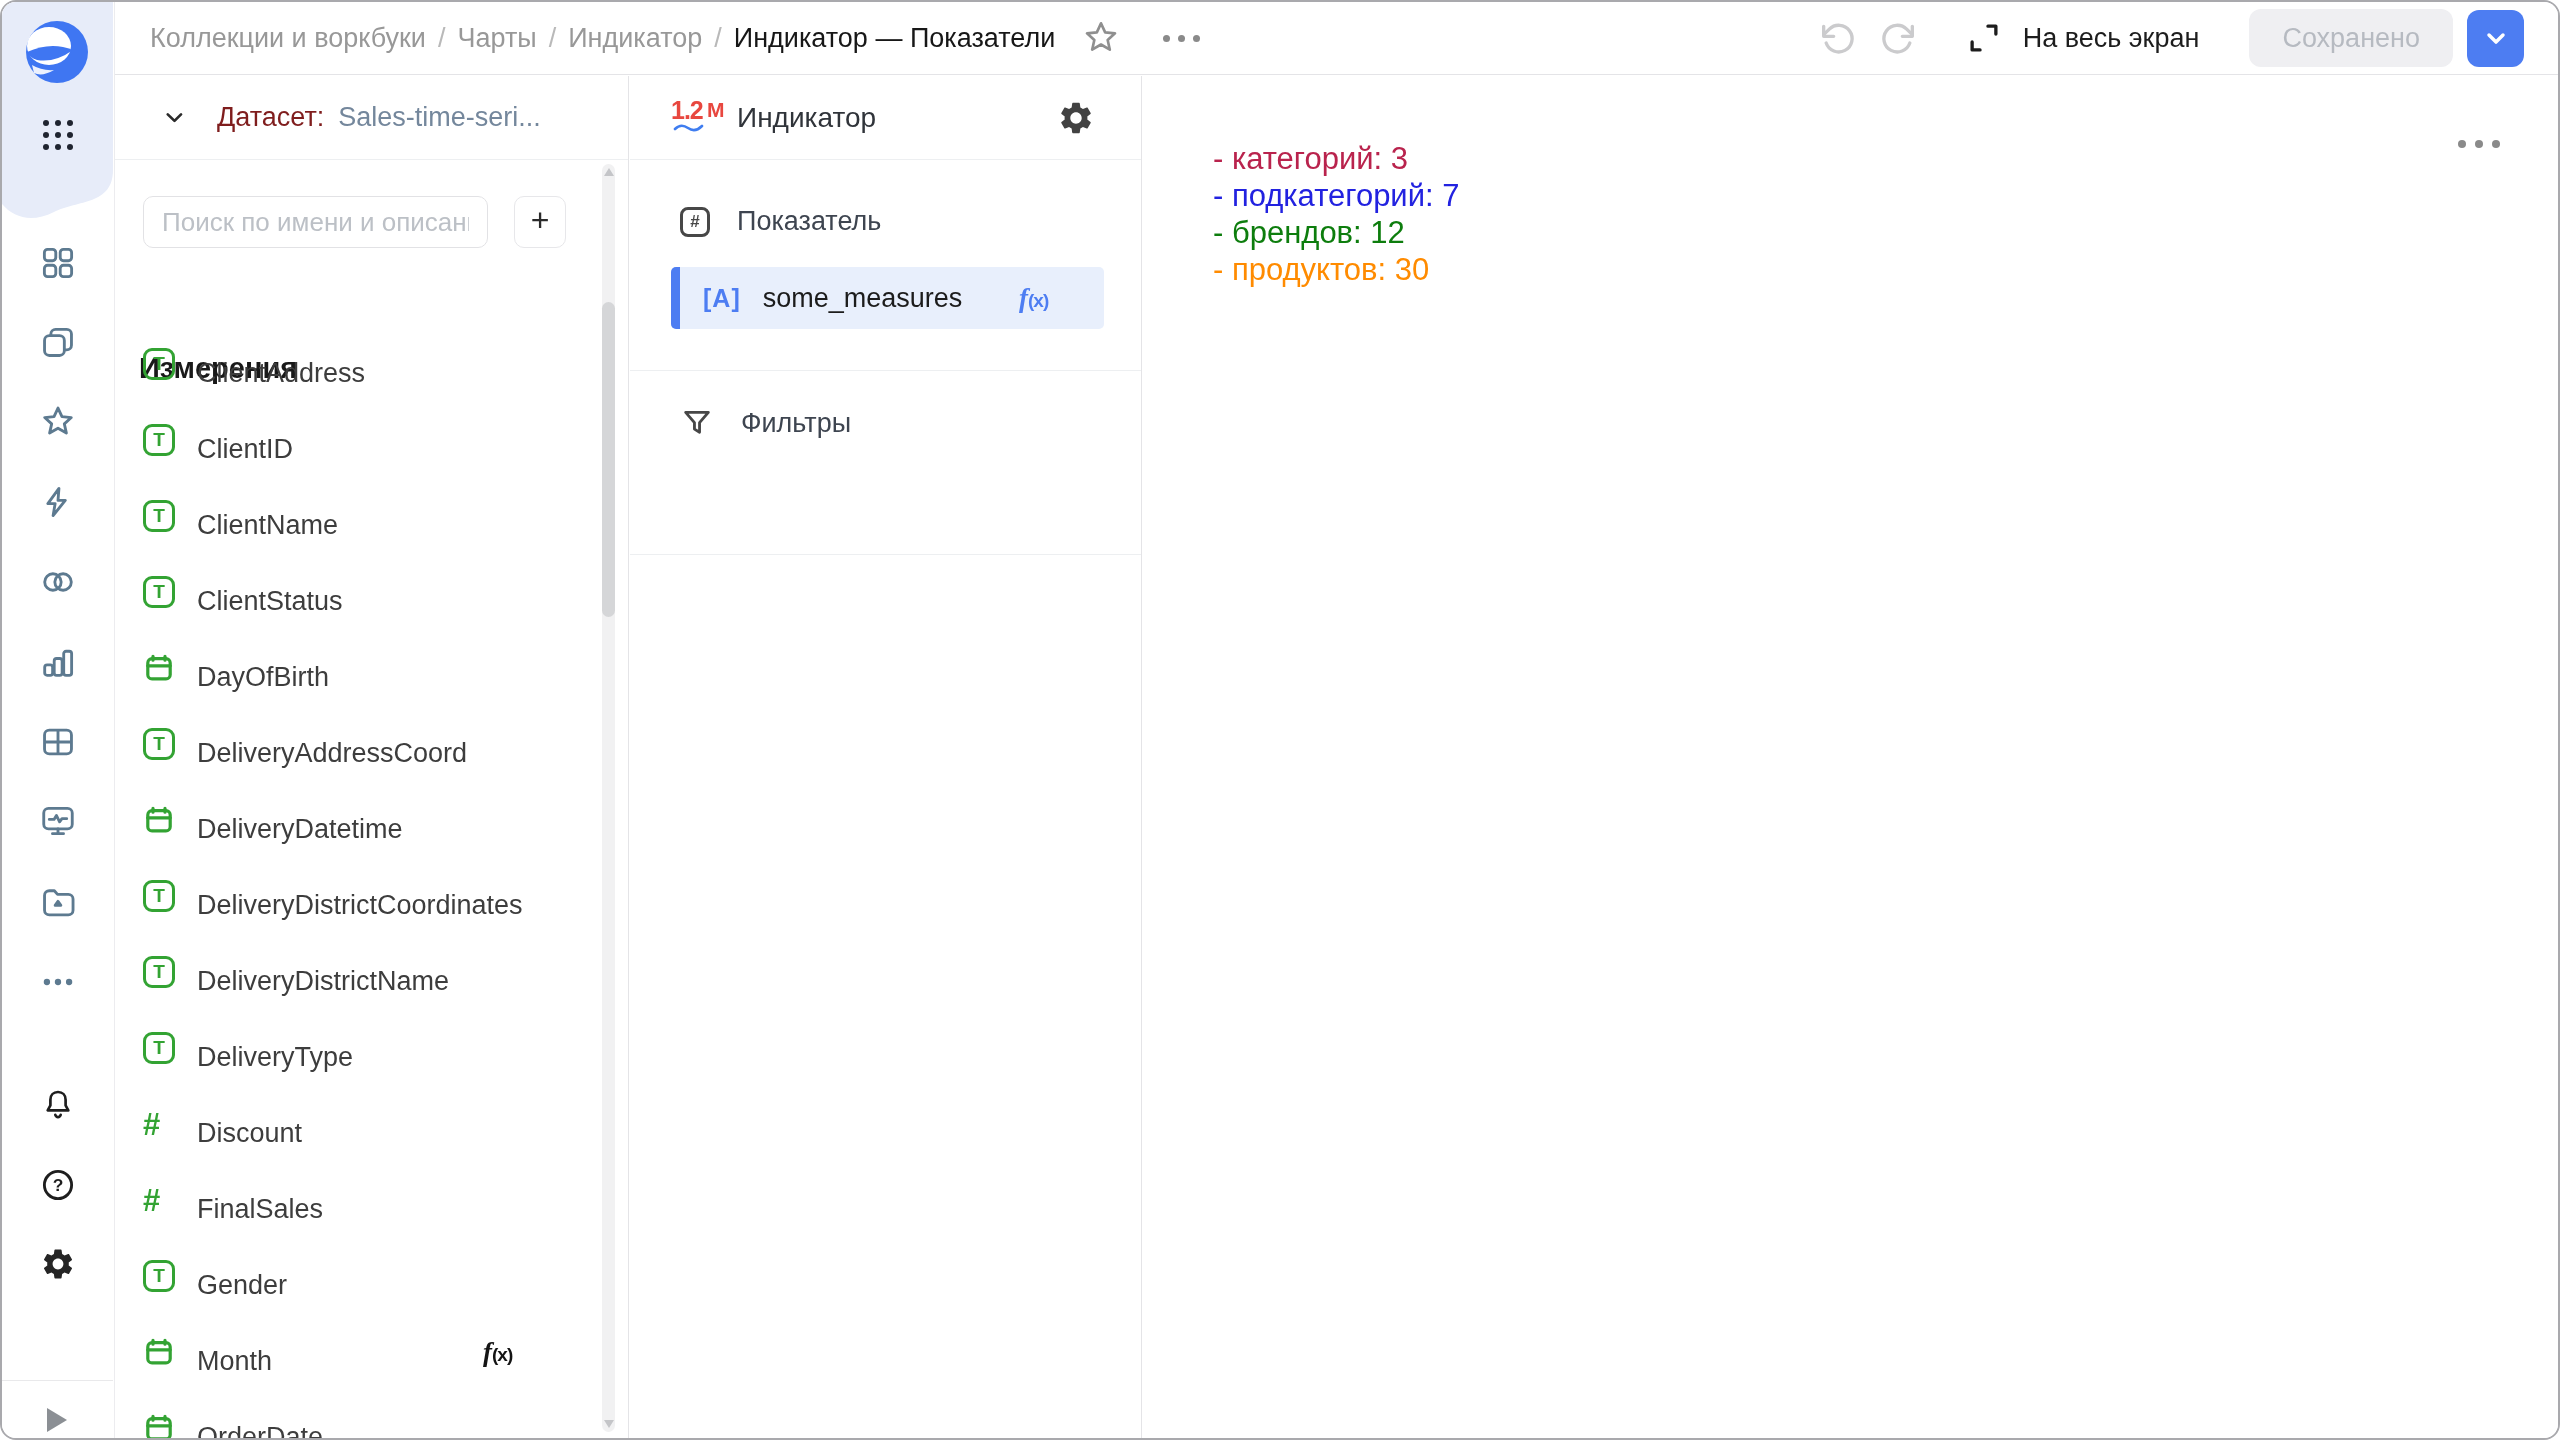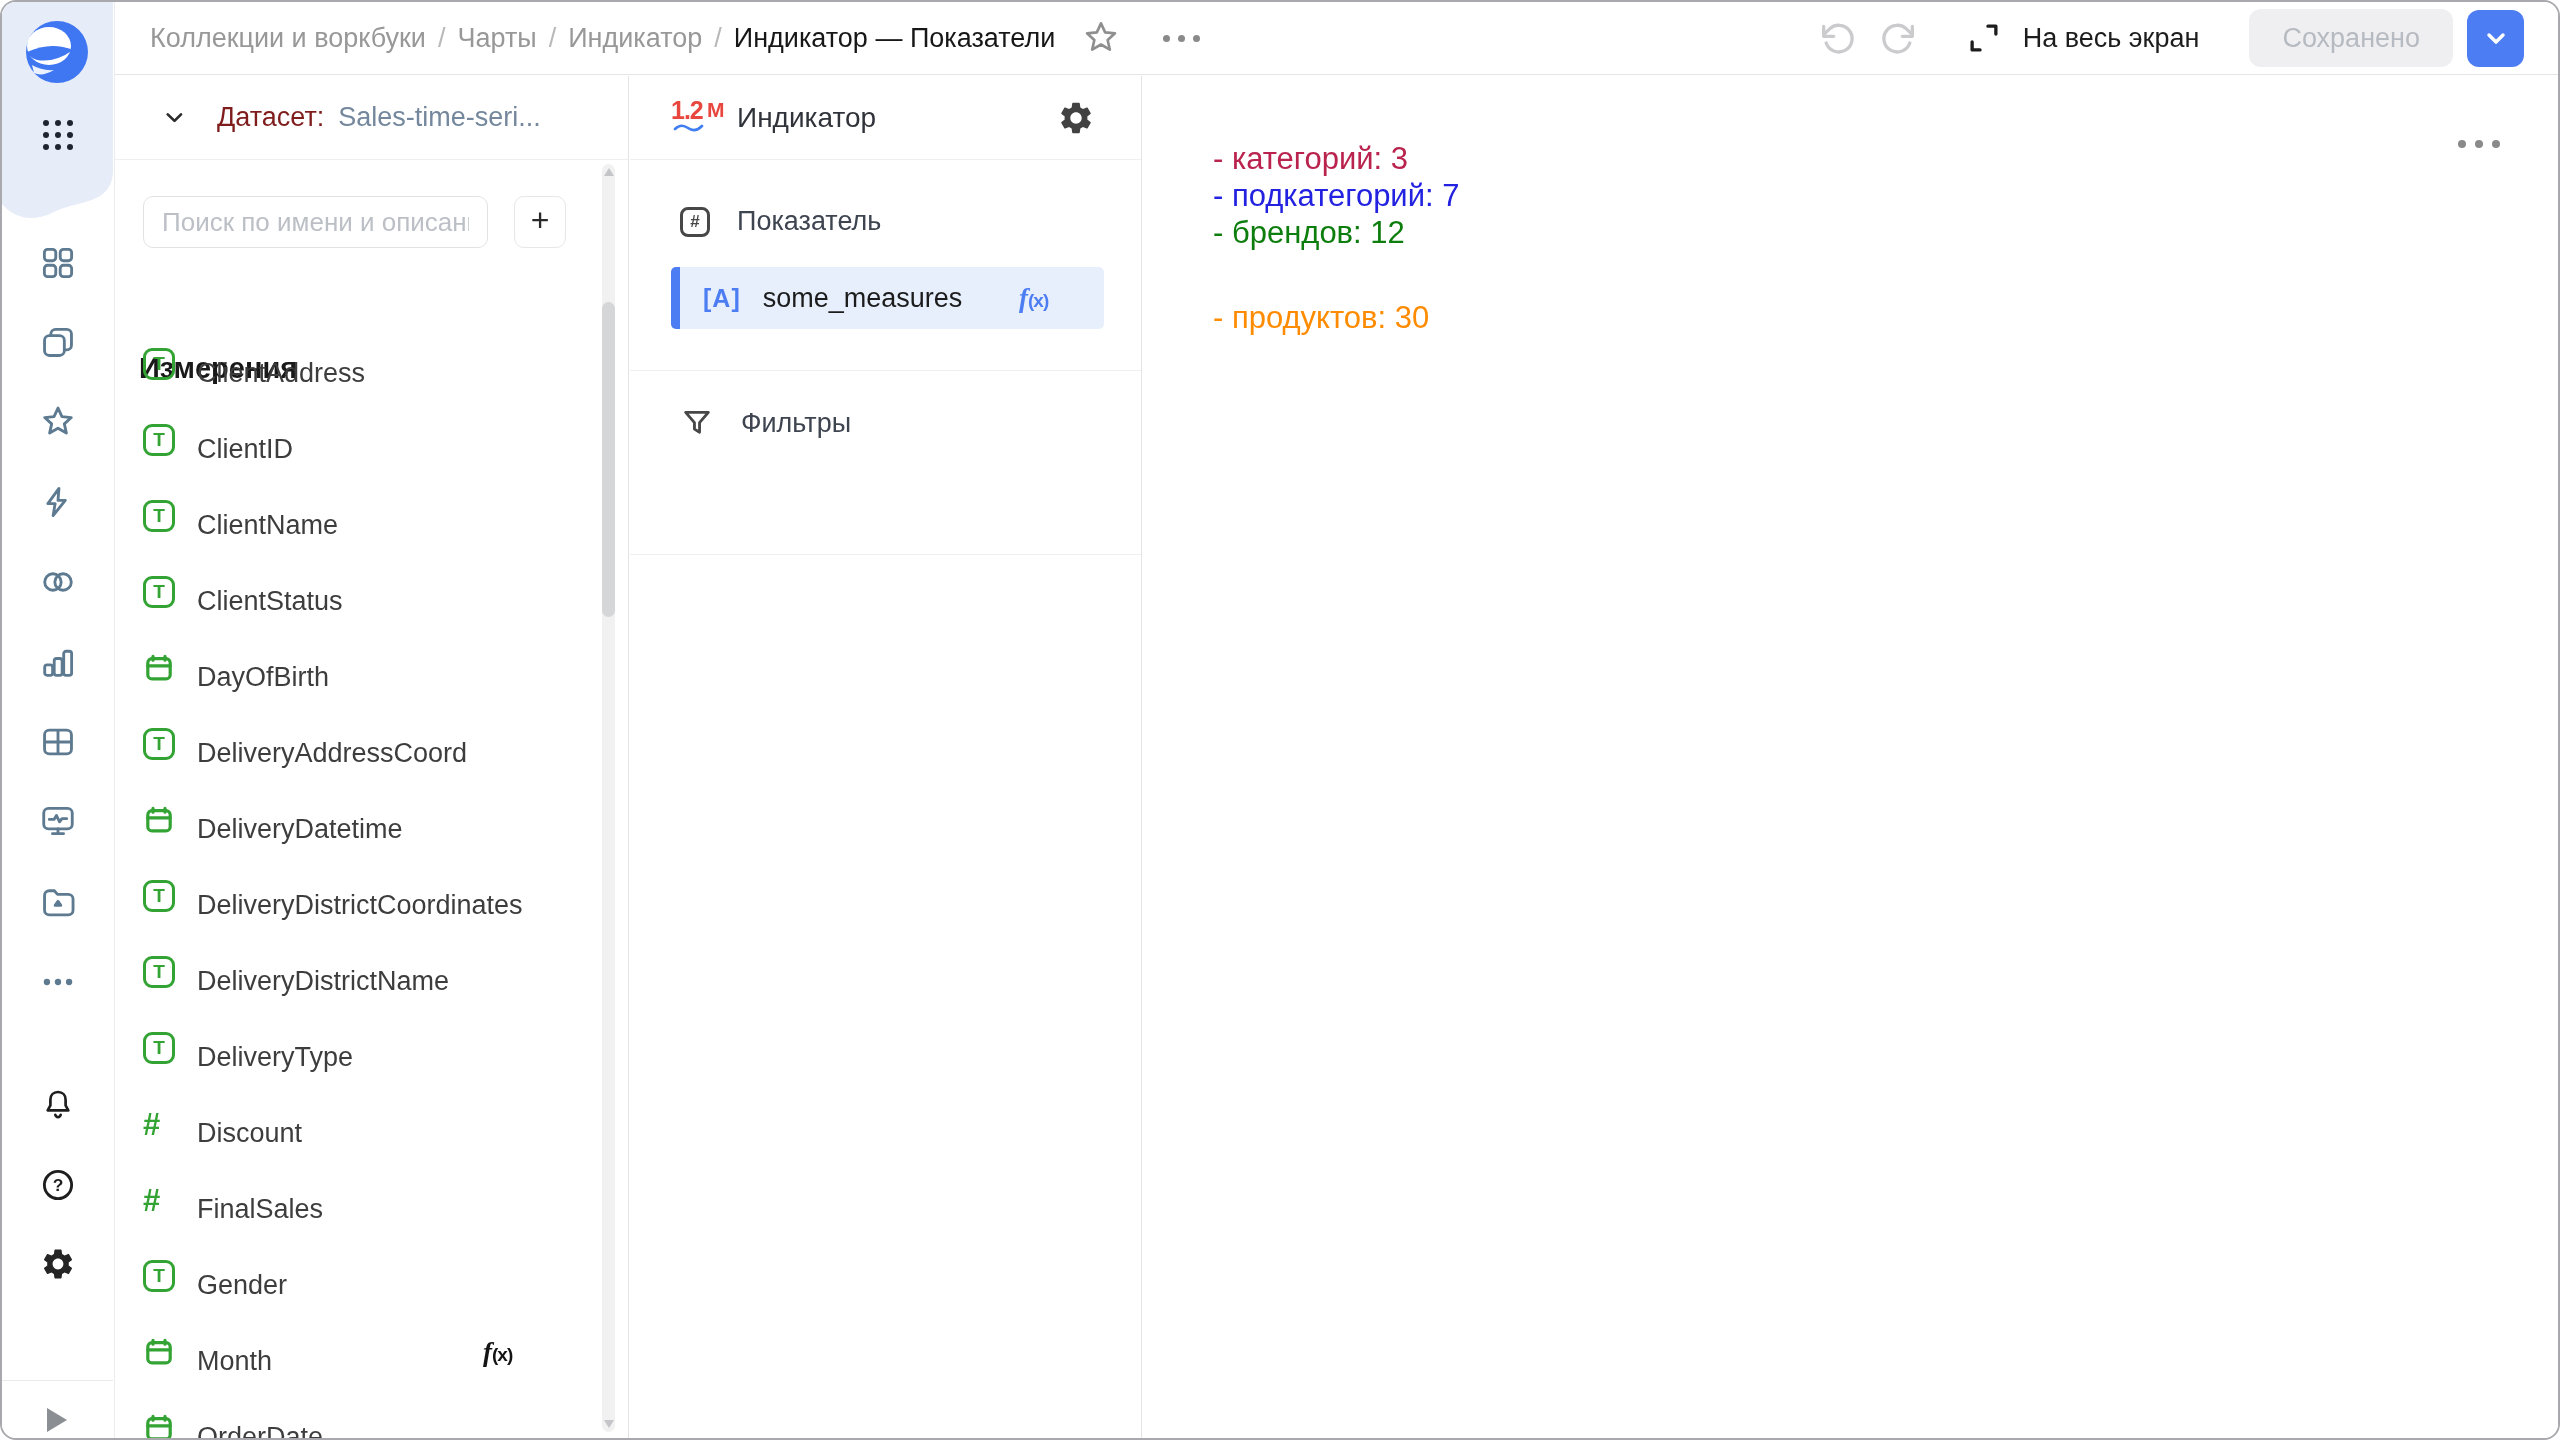--- a/index.html
+++ b/index.html
@@ -467,18 +467,18 @@
         <i></i>
       </span>
     <div class="canvas-content">
 
         <div class="cline" style="color: rgb(185, 35, 77);">- категорий: 3</div>
 
         <div class="cline" style="color: rgb(34, 34, 224);">- подкатегорий: 7</div>
 
         <div class="cline" style="color: rgb(13, 125, 13);">- брендов: 12</div>
 
-        <div class="cline" style="color: rgb(255, 139, 0); margin-top: 48px;">- продуктов: 30</div>
+        <div class="cline" style="color: rgb(255, 139, 0);">- продуктов: 30</div>
 
     </div>
   </div>
 
 </div>
 
 </body></html>

